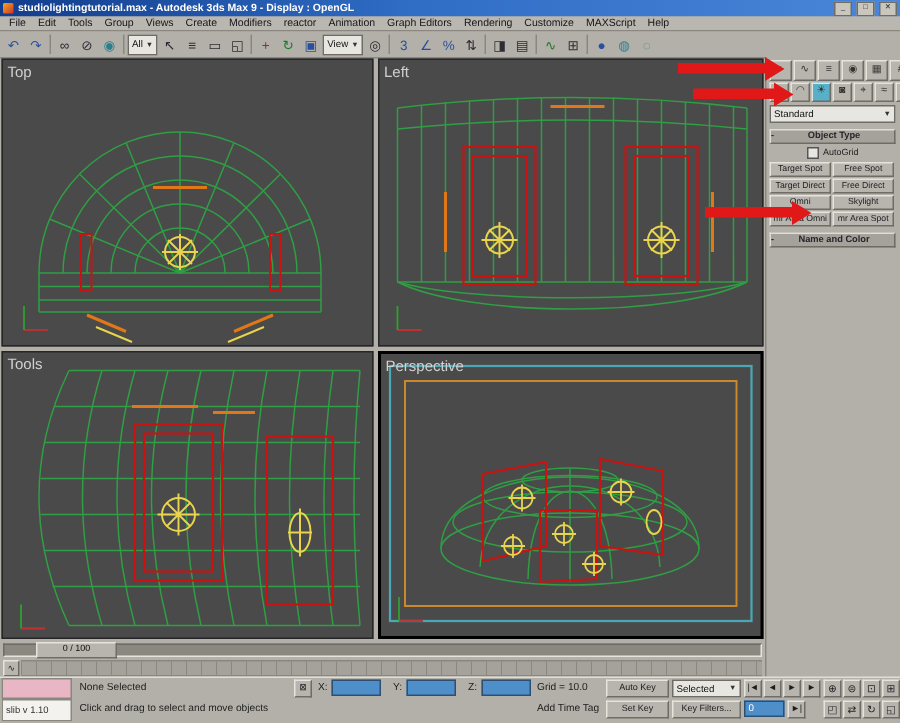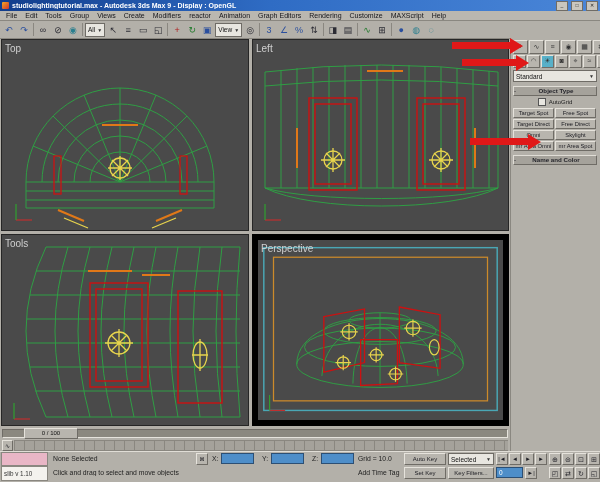--- a/index.html
+++ b/index.html
@@ -18,21 +18,21 @@
   .menu-item{font-size:7px;color:#15151a;padding:0 4px;white-space:nowrap;}
   
   .toolbar{left:0;top:21px;width:600px;height:18px;background:#b3b0a9;border-bottom:1px solid #8a8780;display:flex;align-items:center;gap:1px;padding:0 2px;}
   .tb-icon{width:14px;height:14px;font-size:9px;line-height:14px;text-align:center;color:#2c2c34;flex:none;}
   .c-blue{color:#2a4f9e}.c-red{color:#b02020}.c-green{color:#1f7a2a}.c-teal{color:#2a7f8f}
   .tb-sep{width:1px;height:13px;background:#8a8780;margin:0 1px;flex:none;}
   .tb-dd{height:12px;background:#e8e6e0;border:1px solid #6f6c66;font-size:6.5px;display:flex;align-items:center;gap:2px;color:#111;padding:0 2px;flex:none;}
   .dd-arrow{font-size:5px;color:#333;}
   
   .viewport{background:#4a4a4a;border:1px solid #262626;}
-  .viewport.active{border:6px solid #000000;}
+  .viewport.active{border:2px solid #000000;}
   .vp-label{position:absolute;left:3px;top:3px;font-size:10px;color:#d0d0d0;z-index:2;}
   .vpsvg{position:absolute;left:0;top:0;width:100%;height:100%;}
   
   .cmd-panel{left:510px;top:38px;width:90px;height:414px;background:#b3b0a9;border-left:1px solid #8a8780;}
   .outset{background:#b8b5ae;border:1px solid;border-color:#e6e3dc #6f6c66 #6f6c66 #e6e3dc;}
   .cp-tab{width:13px;height:12px;font-size:7px;line-height:11px;text-align:center;color:#333;flex:none;}
   .cp-cat{width:11px;height:11px;font-size:7px;line-height:10px;text-align:center;color:#333;flex:none;}
   .cp-cat.active{background:#58b0c8;}
   .cp-dd{background:#e8e6e0;border:1px solid #6f6c66;font-size:6.5px;color:#111;display:flex;justify-content:space-between;align-items:center;padding:0 2px;}
   .rollout{background:#a5a29b;border:1px solid;border-color:#e0ddd6 #6f6c66 #6f6c66 #e0ddd6;font-size:6.2px;font-weight:bold;color:#26262c;text-align:center;height:10px;line-height:8px;}

